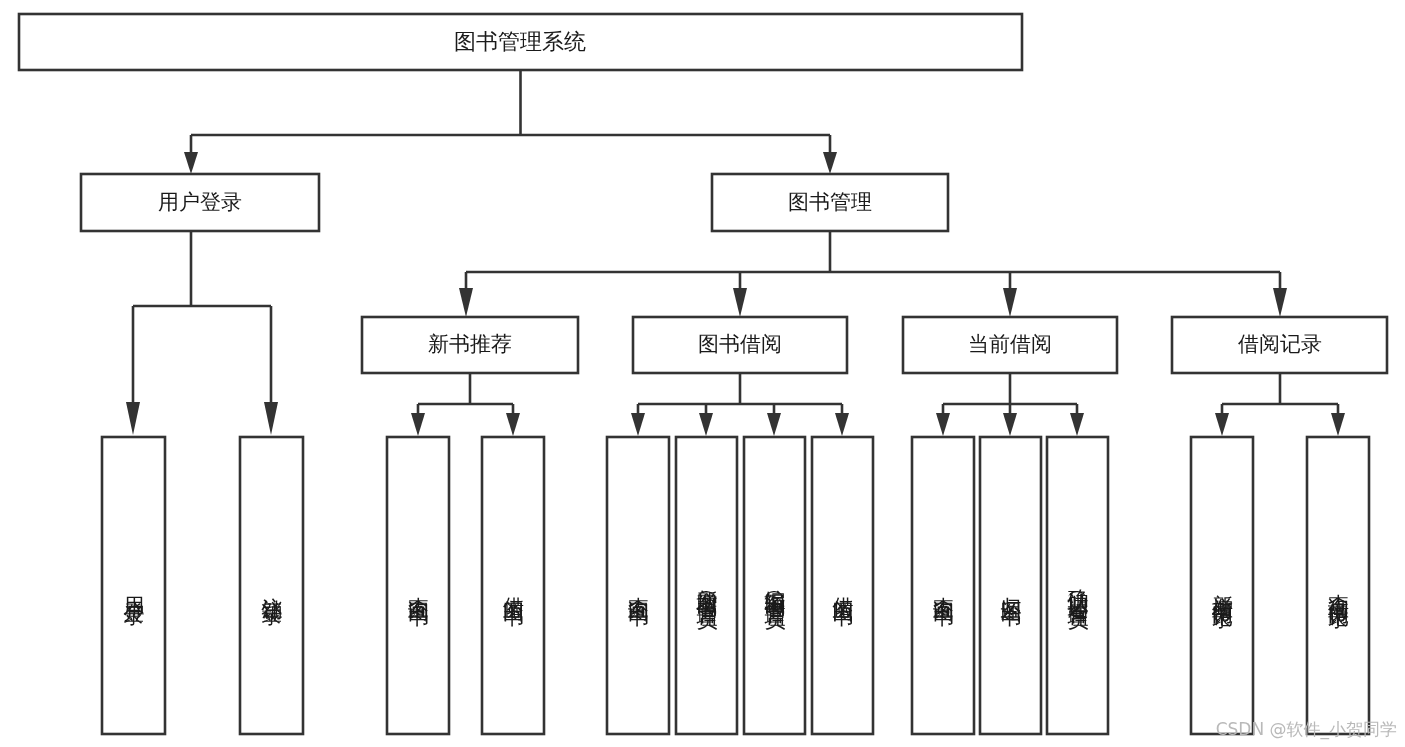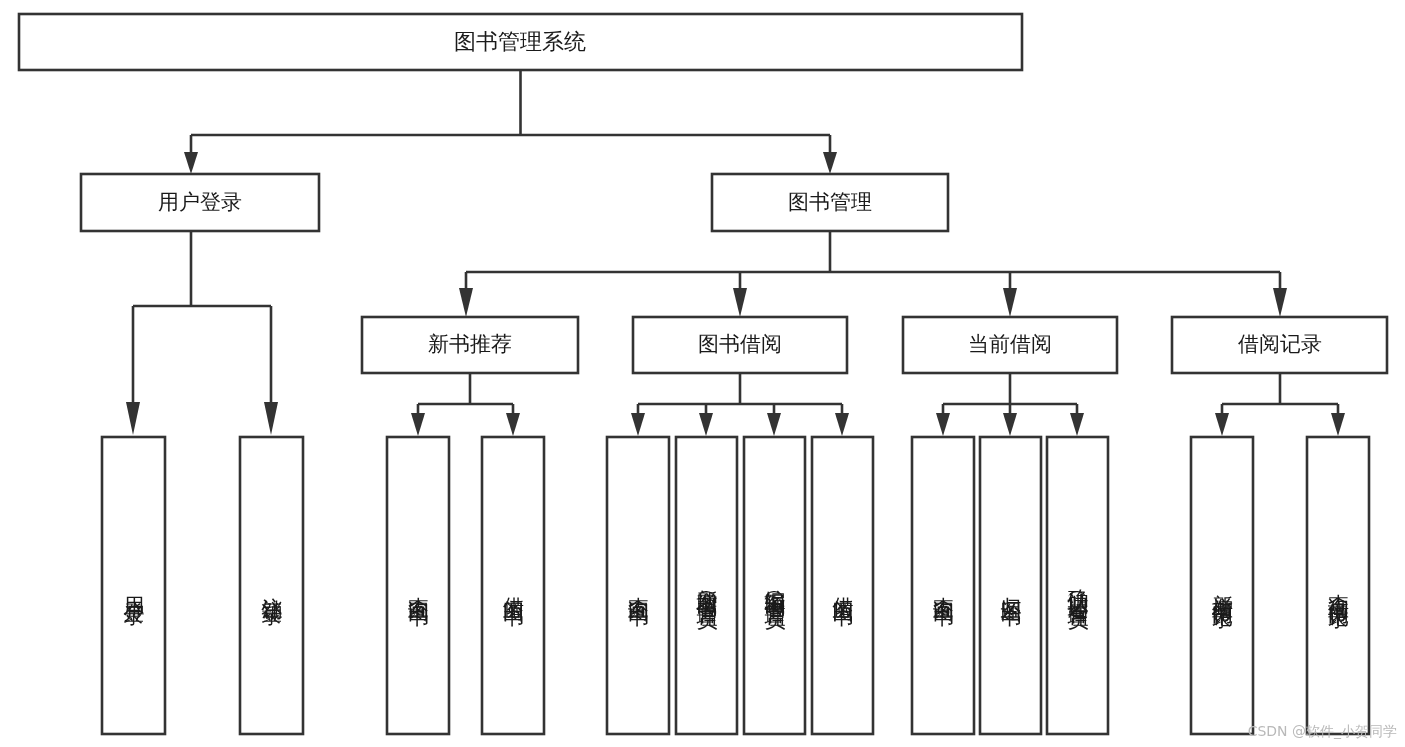--- a/index.html
+++ b/index.html
@@ -69,21 +69,21 @@
     display: flex;
     align-items: center;
     justify-content: center;
     pointer-events: none;
   }
   .watermark {
     position: absolute;
     right: 8px;
     bottom: 6px;
     font-family: "DejaVu Sans", "Liberation Sans", sans-serif;
-    font-size: 14px;
+    font-size: 17px;
     color: #b9b9b9;
     white-space: nowrap;
   }
 </style>
 </head>
 <body>
 
 <div id="diagram-root">
 
   <svg id="tree-svg" viewBox="0 0 1405 747" xmlns="http://www.w3.org/2000/svg">

